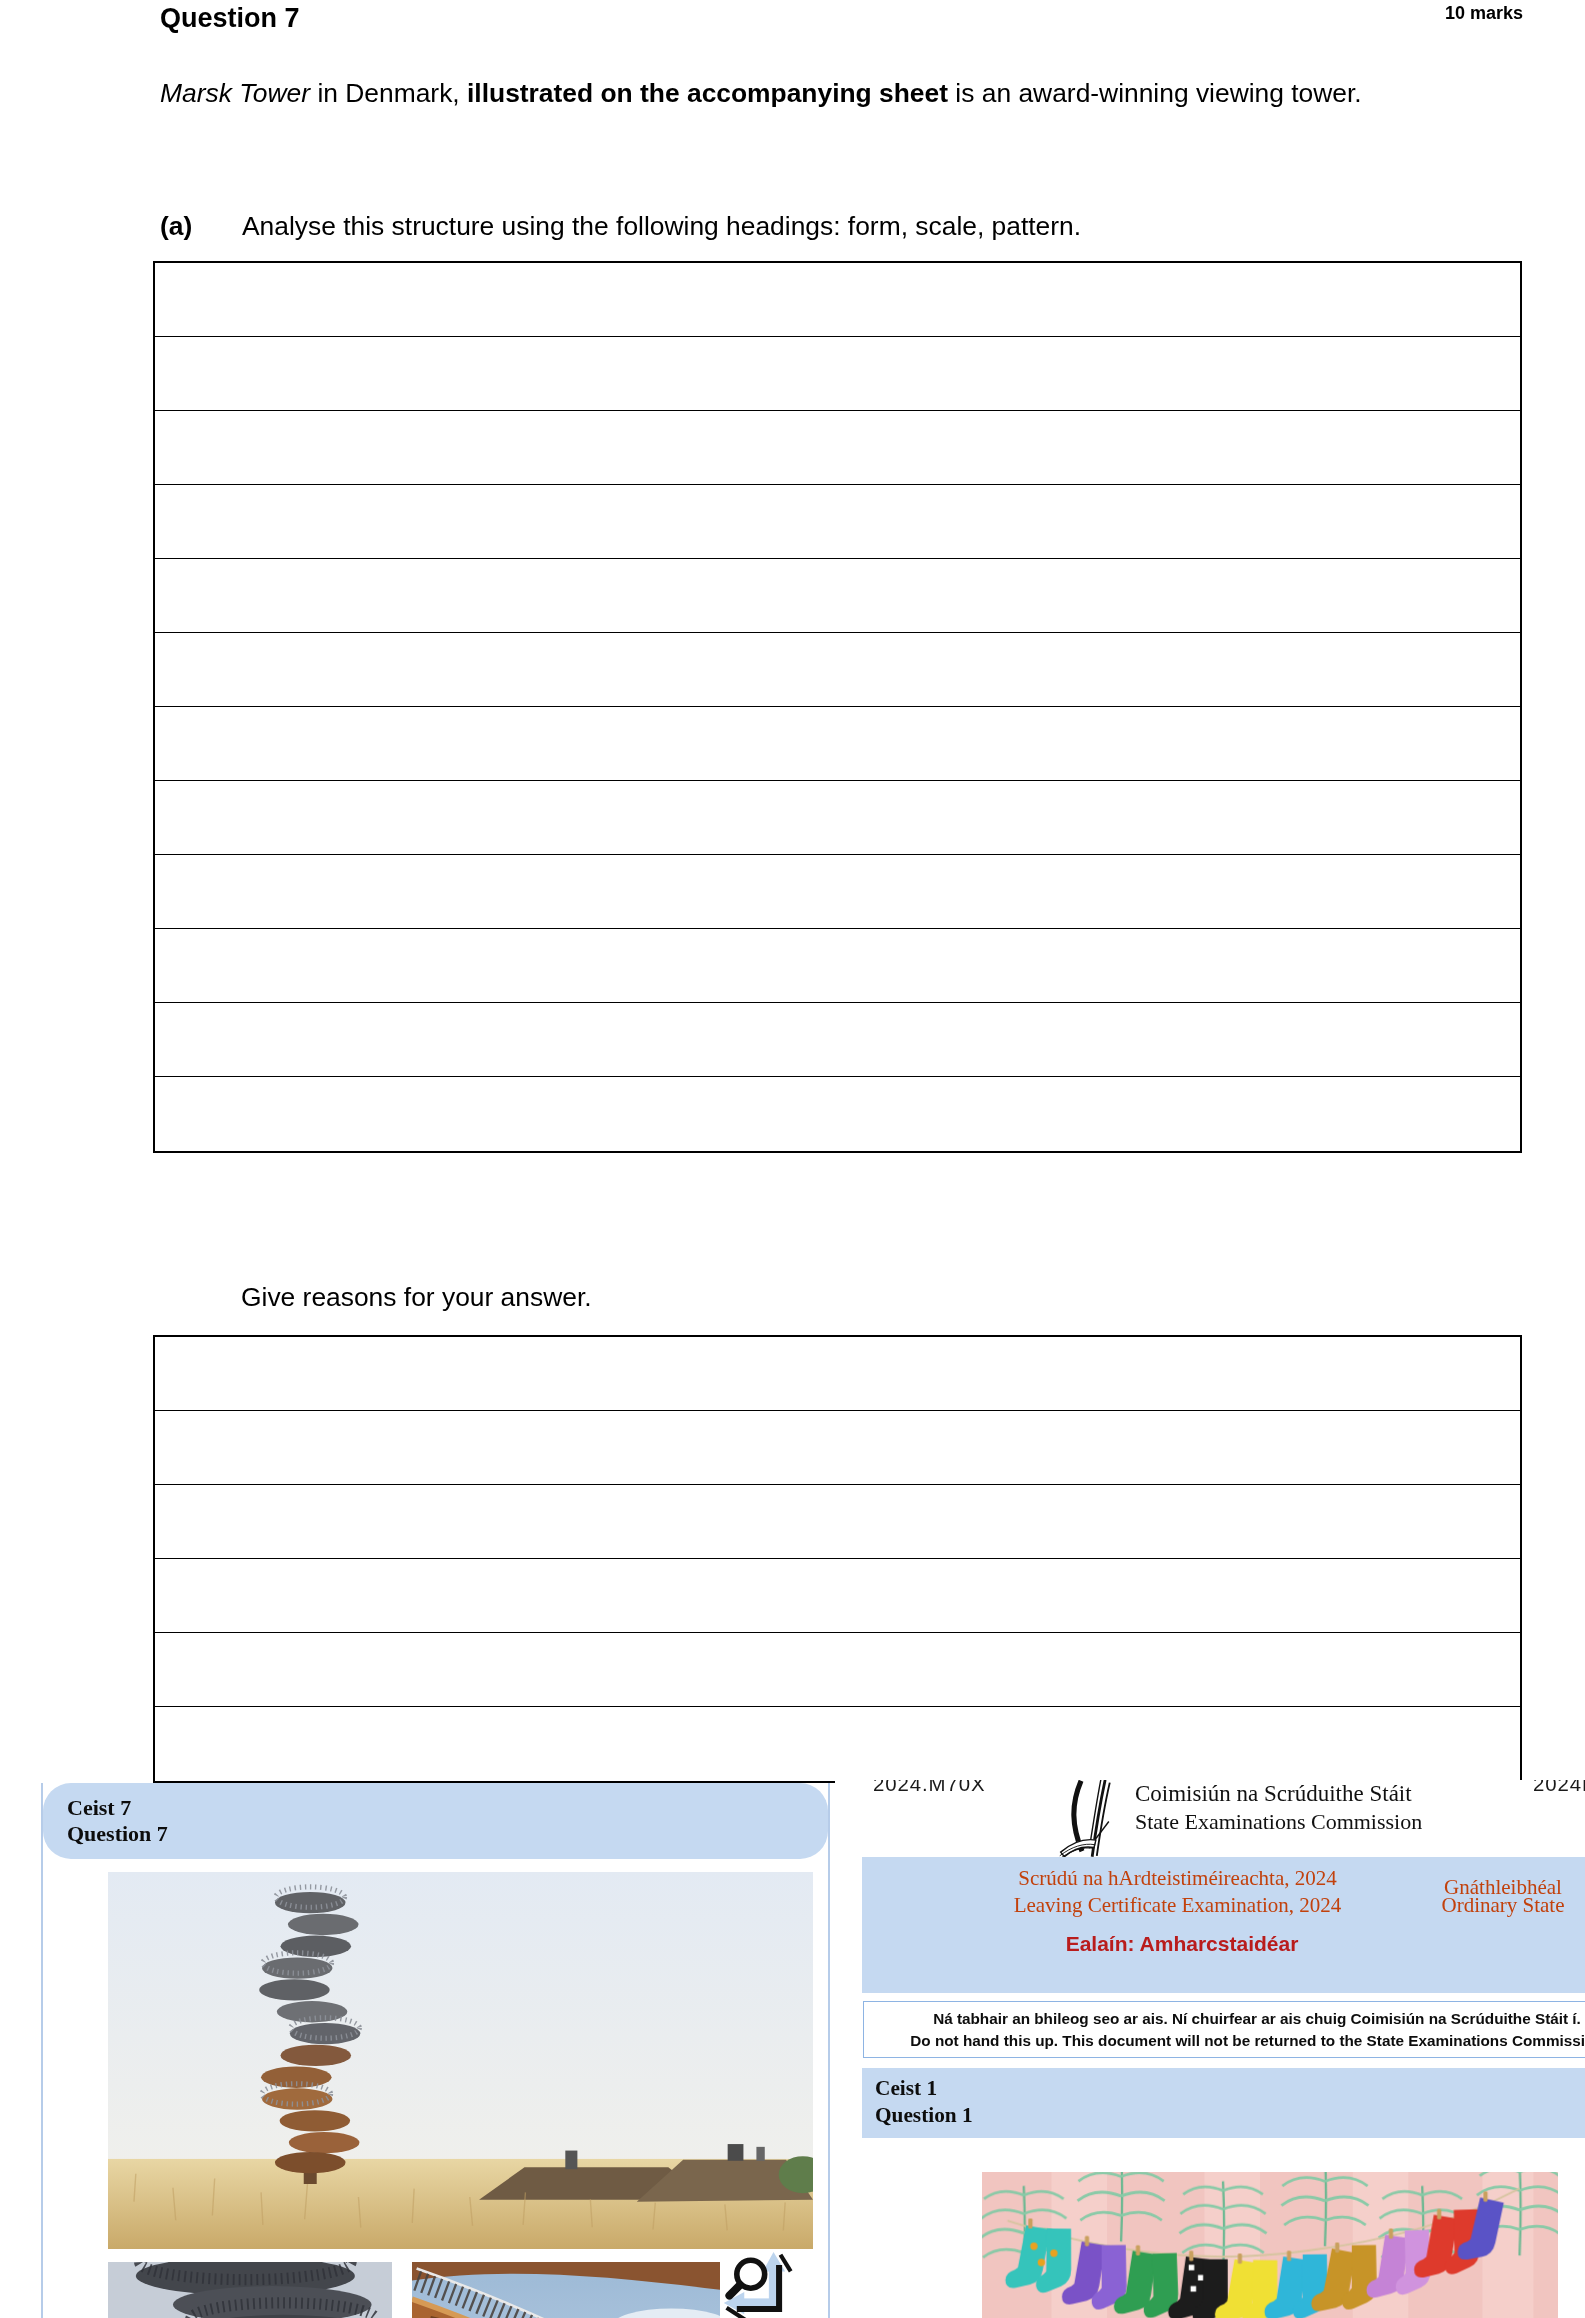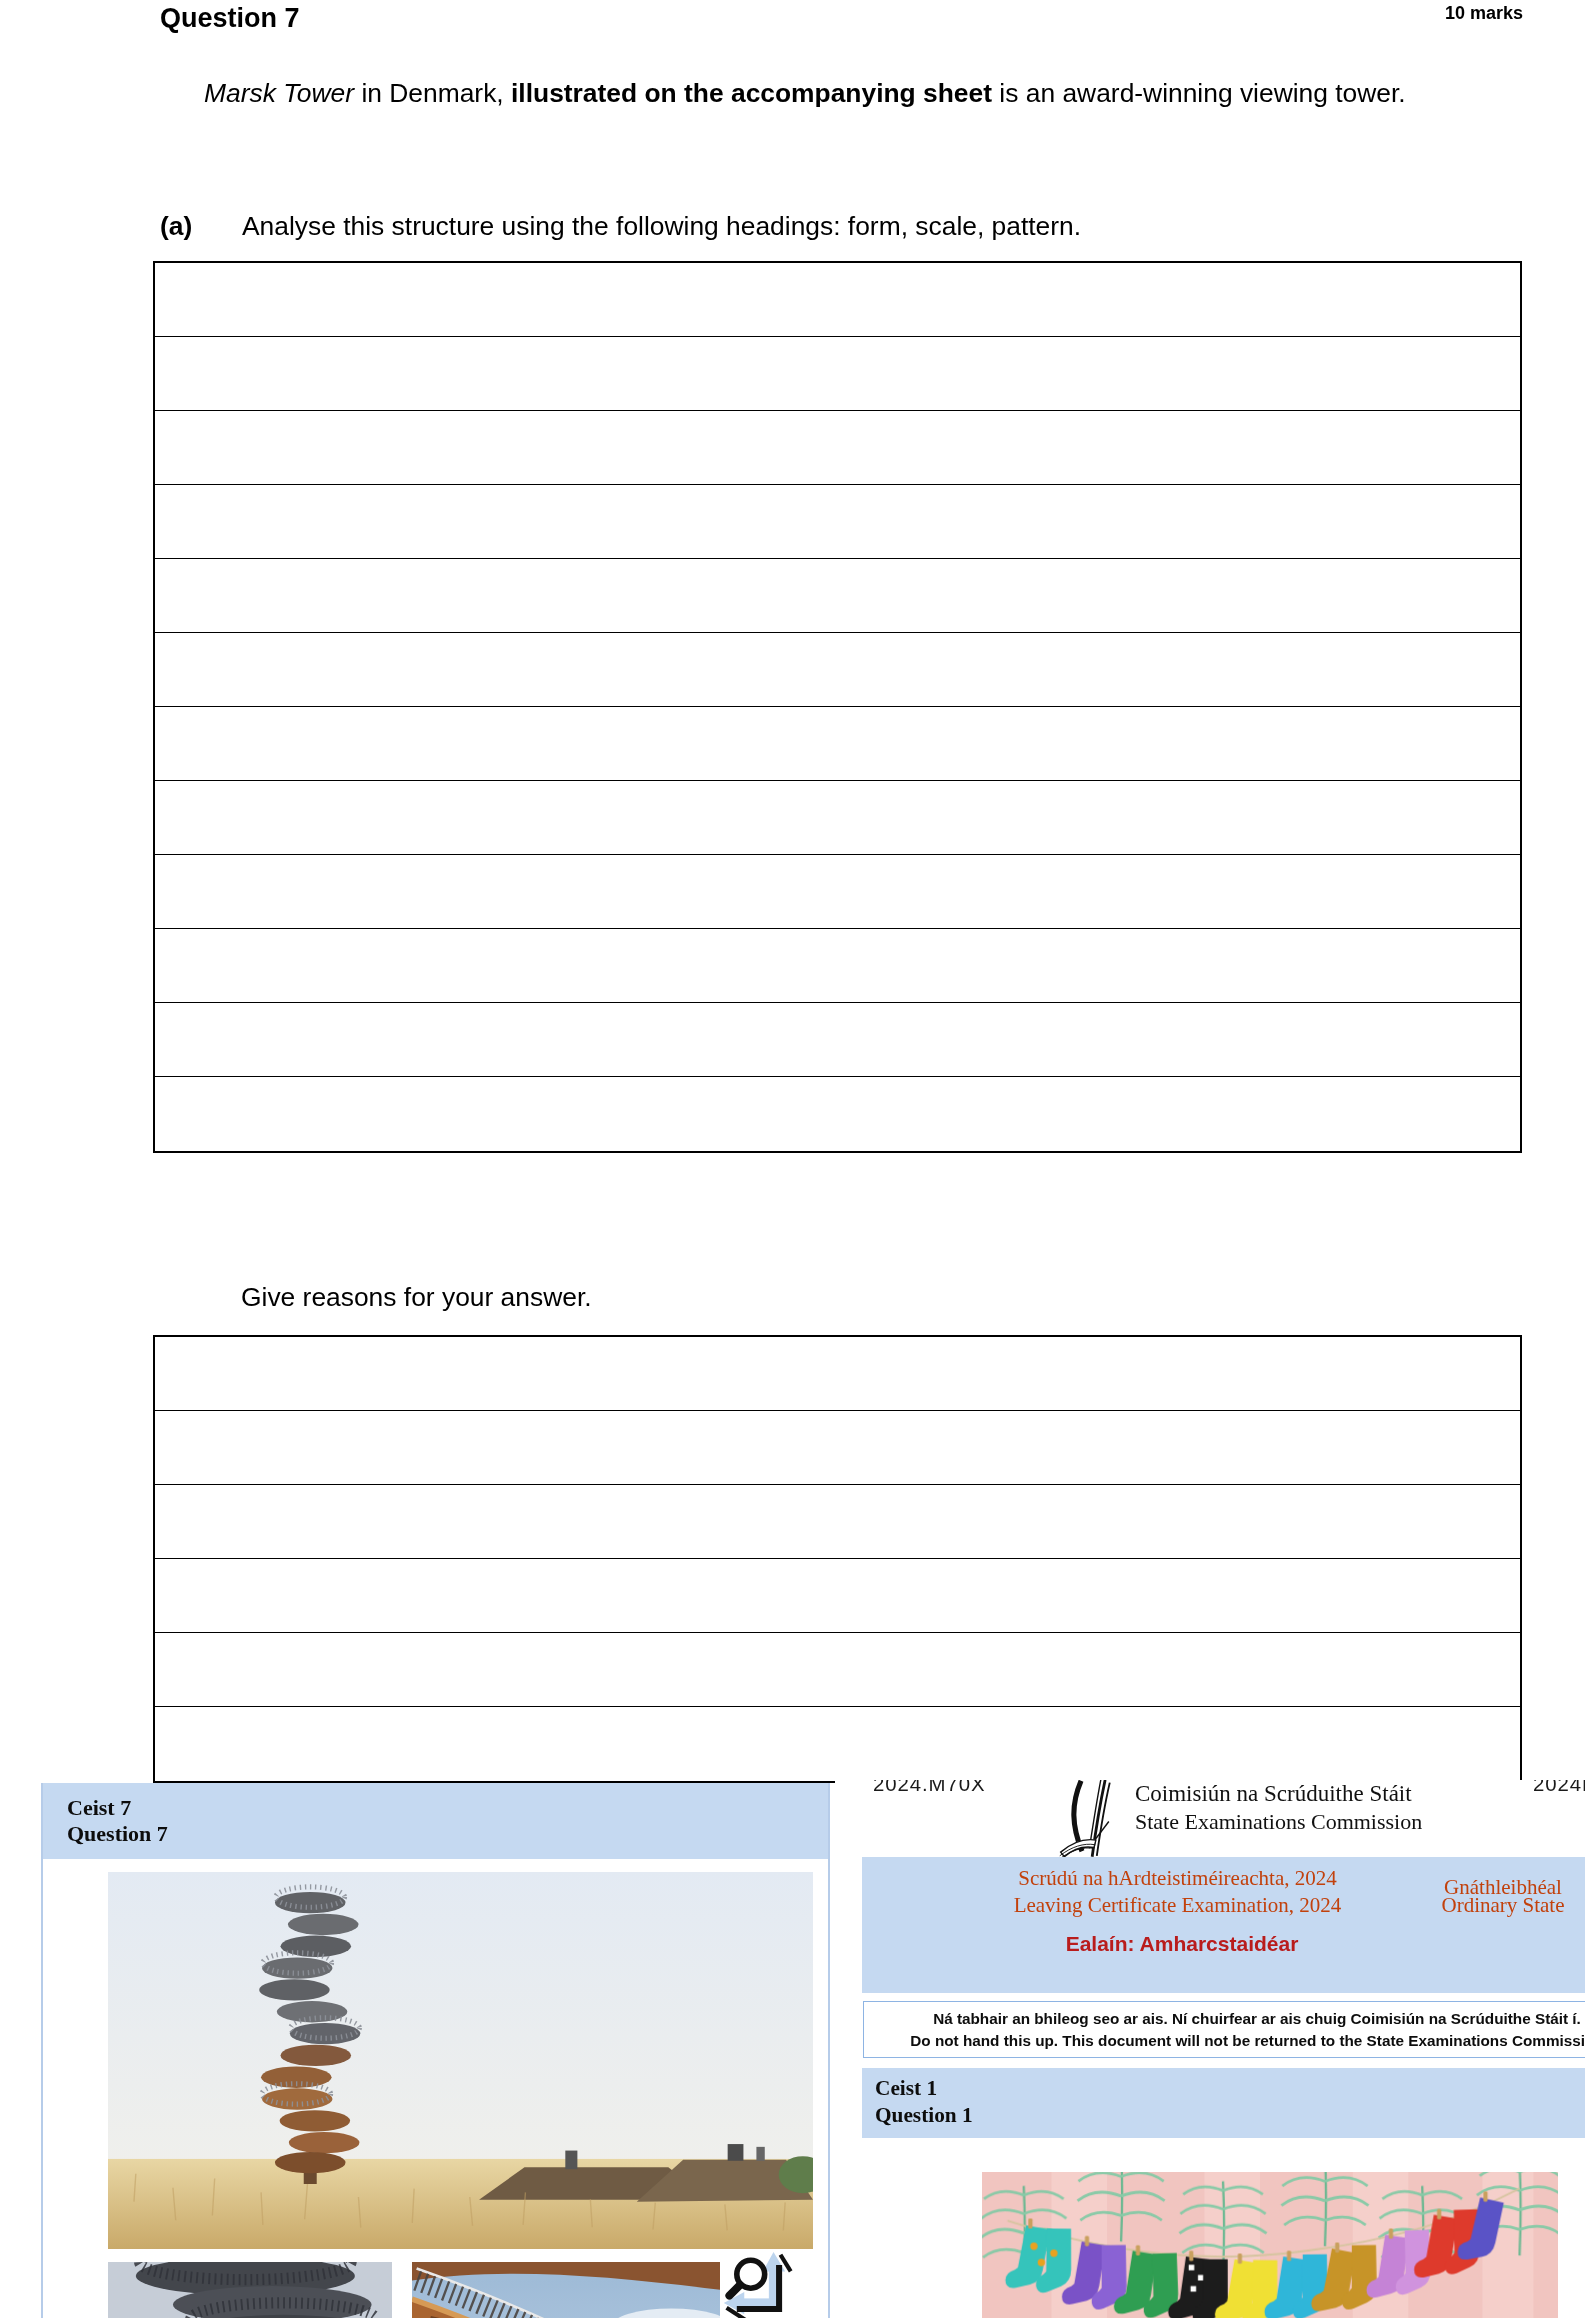--- a/index.html
+++ b/index.html
@@ -2,32 +2,32 @@
 <html style="font-size:7.4px"><head>
 <meta charset="utf-8">
 <style>
   html,body{margin:0;padding:0;background:#ffffff;}
   #root{position:relative;width:1585px;height:2751px;background:#fff;overflow:hidden;
         font-family:"Liberation Sans",sans-serif;color:#000;}
   .abs{position:absolute;}
   
   .q-title{left:160px;top:2.8px;font-size:27px;font-weight:bold;white-space:nowrap;}
   .q-marks{right:62px;top:2.8px;font-size:18px;font-weight:bold;white-space:nowrap;}
-  .intro{left:160px;top:73px;width:1363px;font-size:26.4px;line-height:41px;margin-left:44px;}
+  .intro{left:160px;top:73px;width:1363px;font-size:26.4px;line-height:41px;}
   .part-row{left:160px;font-size:26.4px;line-height:41px;white-space:nowrap;}
   .part-label{display:inline-block;width:82px;font-weight:bold;}
   .ansbox{left:153px;width:1369px;border:2.3px solid #000;box-sizing:border-box;background:#fff;}
   .ansrow{height:74px;border-bottom:1.4px solid #000;box-sizing:border-box;}
   .ansrow:last-child{border-bottom:none;}
   
   #sheet{left:41px;top:1783px;width:789px;height:968px;background:#fff;
          border-left:2.8px solid #b6cce9;border-right:2.8px solid #b6cce9;box-sizing:border-box;overflow:hidden;}
   .sheet-band{position:absolute;left:0;top:0;width:100%;height:76px;background:#c5d9f1;
               font-family:"Liberation Serif",serif;font-weight:bold;font-size:22px;line-height:26px;
-              padding:12px 0 0 24px;box-sizing:border-box;color:#0d0d0d;}
+              padding:12px 0 0 24px;box-sizing:border-box;color:#0d0d0d;border-radius:28px;}
   .photo{position:absolute;overflow:hidden;}
   
   #paper{left:835px;top:1780px;width:751px;height:971px;background:#fff;overflow:hidden;}
   .code{position:absolute;top:-7.4px;font-size:20.4px;letter-spacing:0.9px;color:#1a1a1a;white-space:nowrap;}
   .comm{position:absolute;left:300px;font-family:"Liberation Serif",serif;font-size:23px;color:#111;white-space:nowrap;}
   .title-band{position:absolute;left:27px;top:77px;width:835px;height:136px;background:#c5d9f1;}
   .band-serif{position:absolute;font-family:"Liberation Serif",serif;font-weight:normal;font-size:21px;line-height:26.4px;text-align:center;color:#c2410c;}
   .band-sans{position:absolute;font-weight:bold;font-size:21px;line-height:28px;text-align:center;color:#b91c1c;}
   .notice{position:absolute;left:28px;top:221px;width:788px;height:57px;border:1.9px solid #8eb4e3;
           box-sizing:border-box;background:#fff;text-align:center;font-weight:bold;font-size:15.3px;

